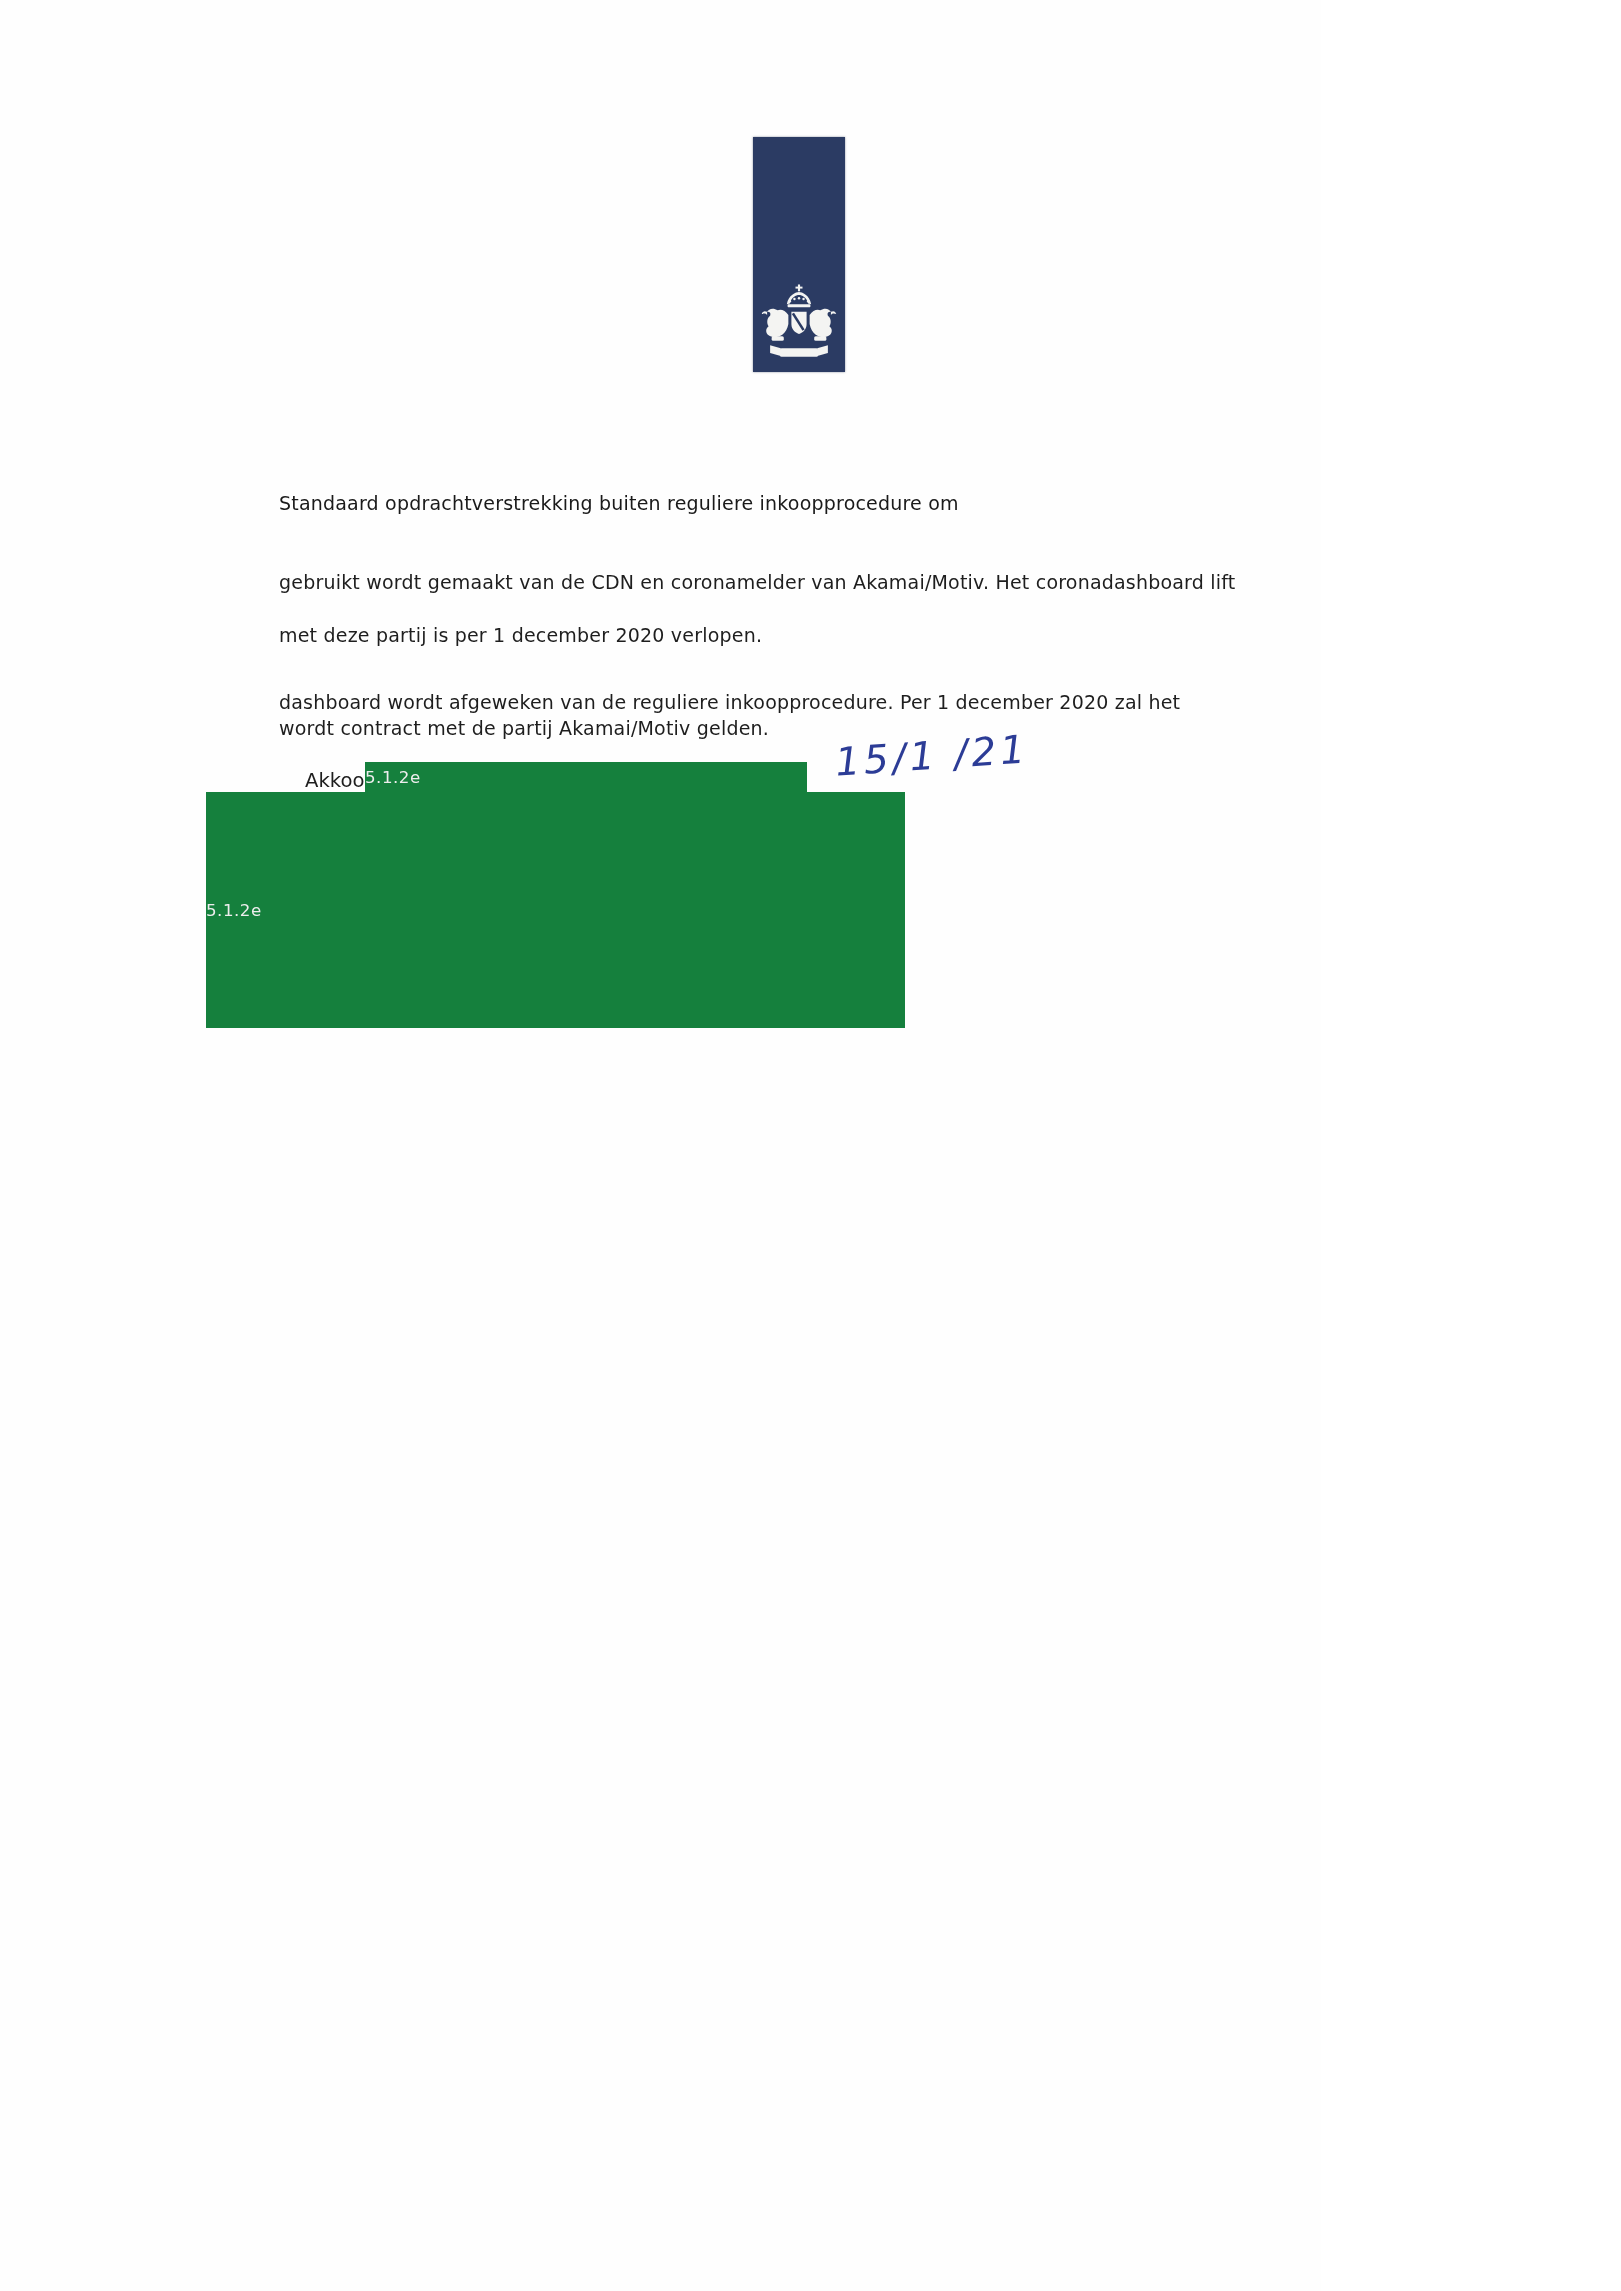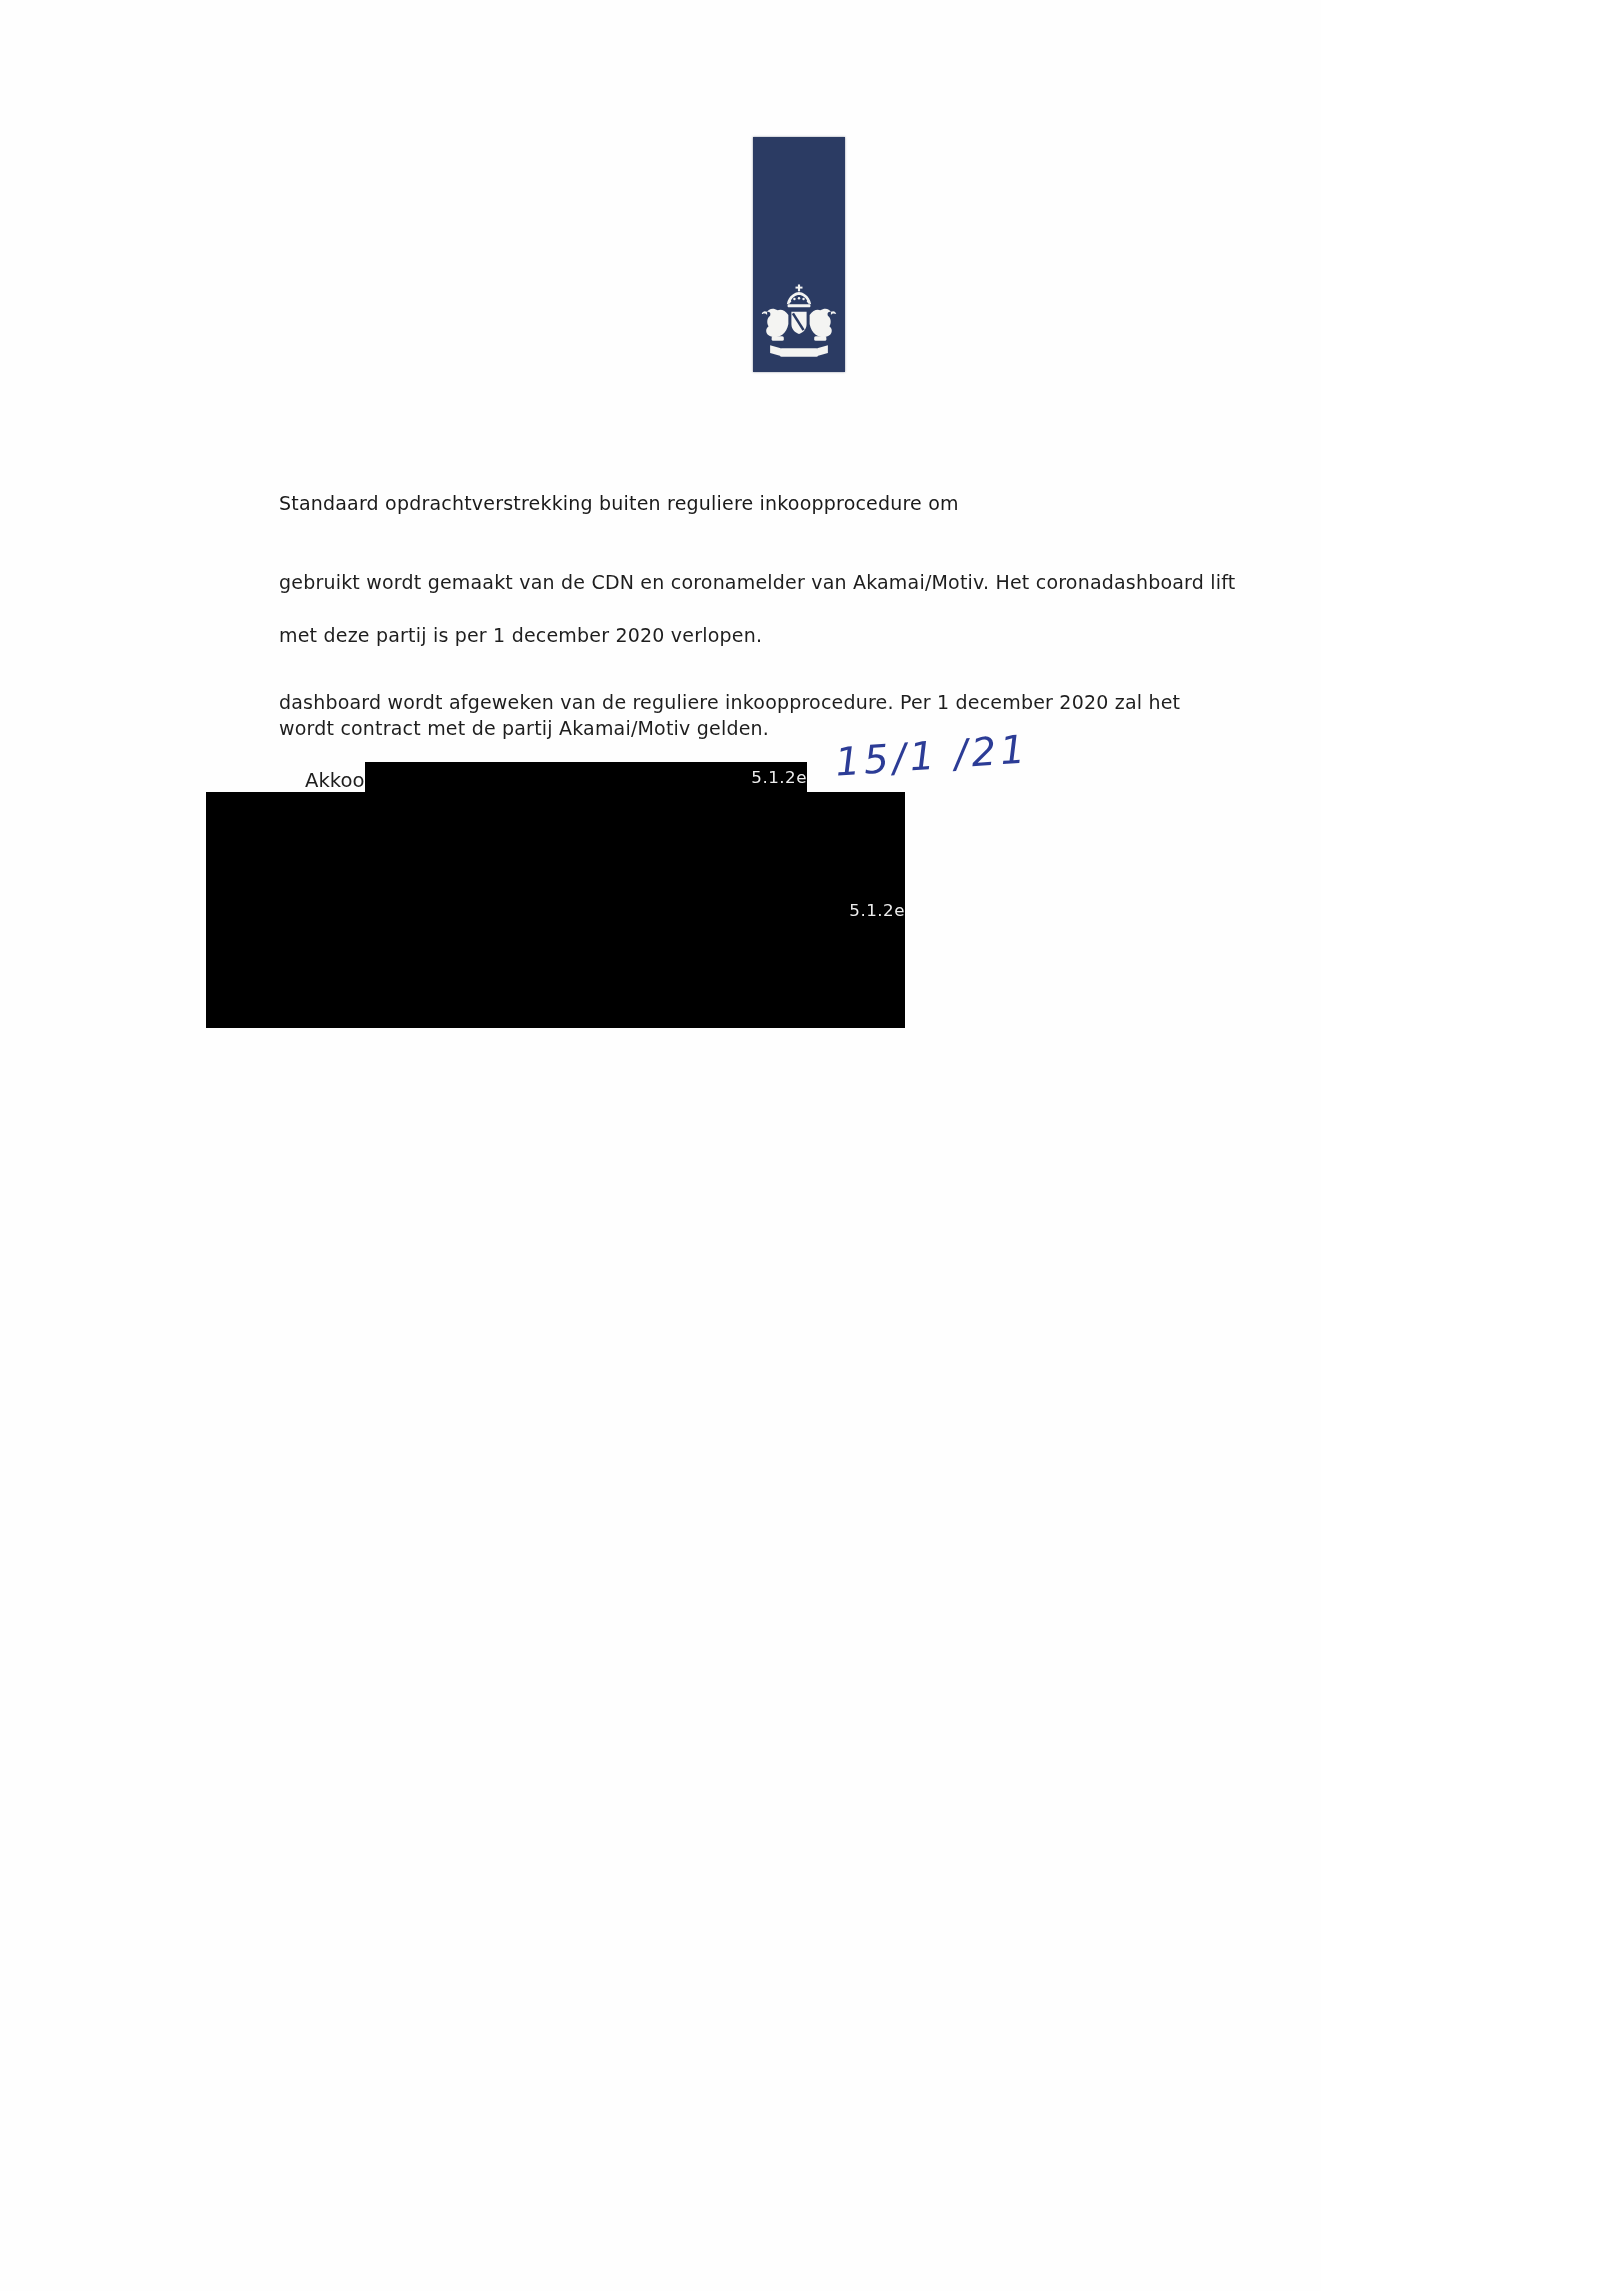--- a/index.html
+++ b/index.html
@@ -60,24 +60,24 @@
     position: absolute;
     left: 277px;
     top: 769px;
     font-size: 19.6px;
     color: #1e1e1e;
     white-space: nowrap;
     margin-left: 28px;
   }
   .redaction {
     position: absolute;
-    background: #000000;
+    background: #15803d;
     display: flex;
     align-items: center;
-    justify-content: flex-end;
+    justify-content: flex-start;
   }
   .redaction-small {
     left: 365px;
     top: 762px;
     width: 442px;
     height: 30px;
   }
   .redaction-large {
     left: 206px;
     top: 792px;

